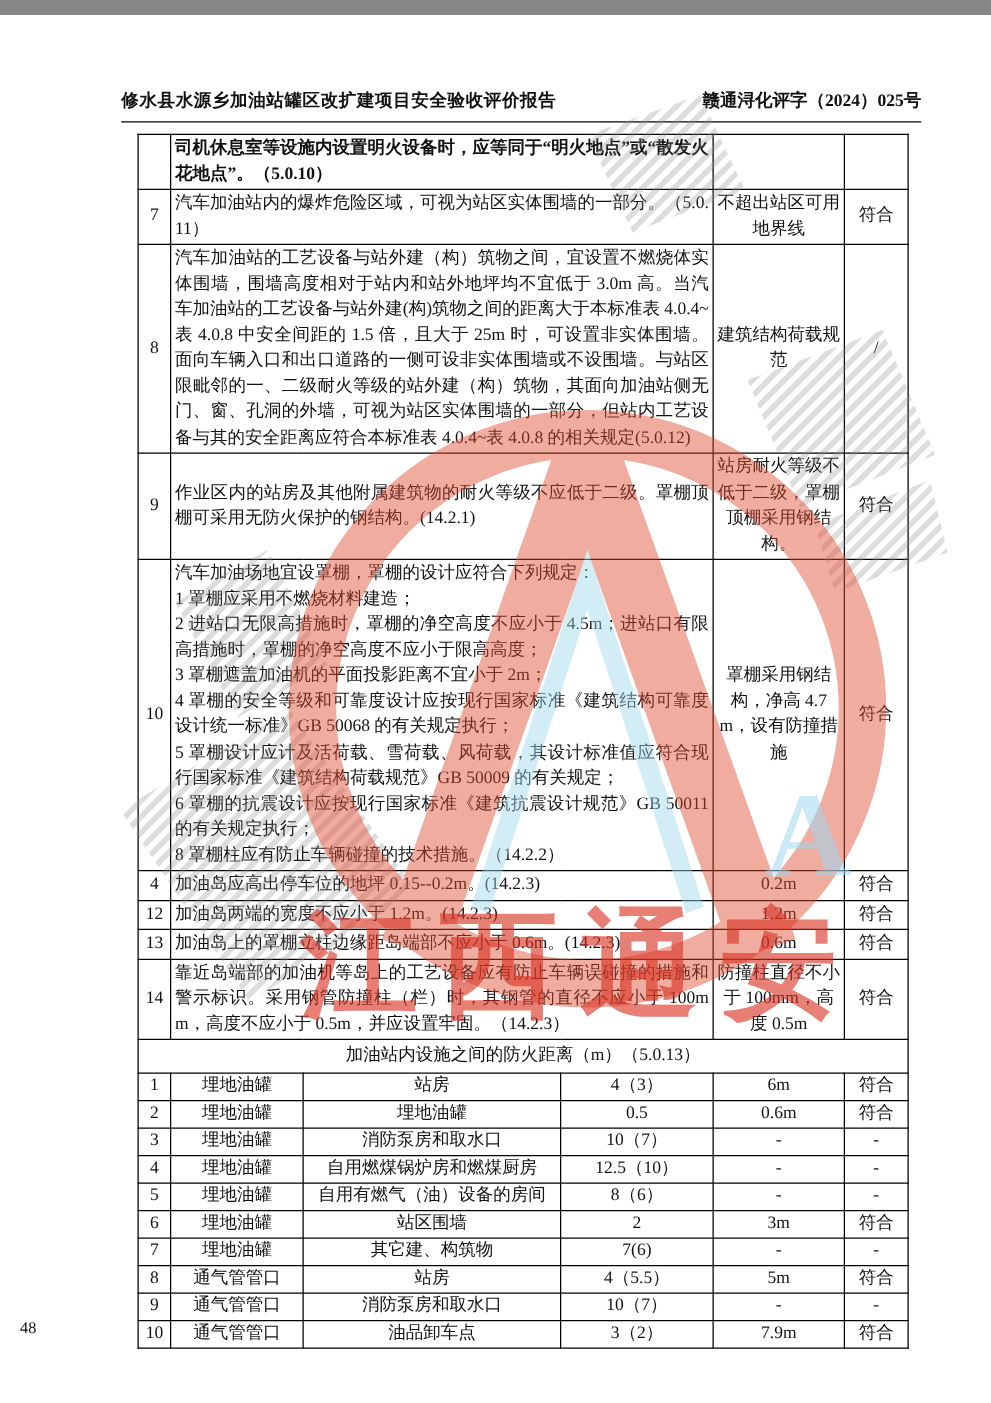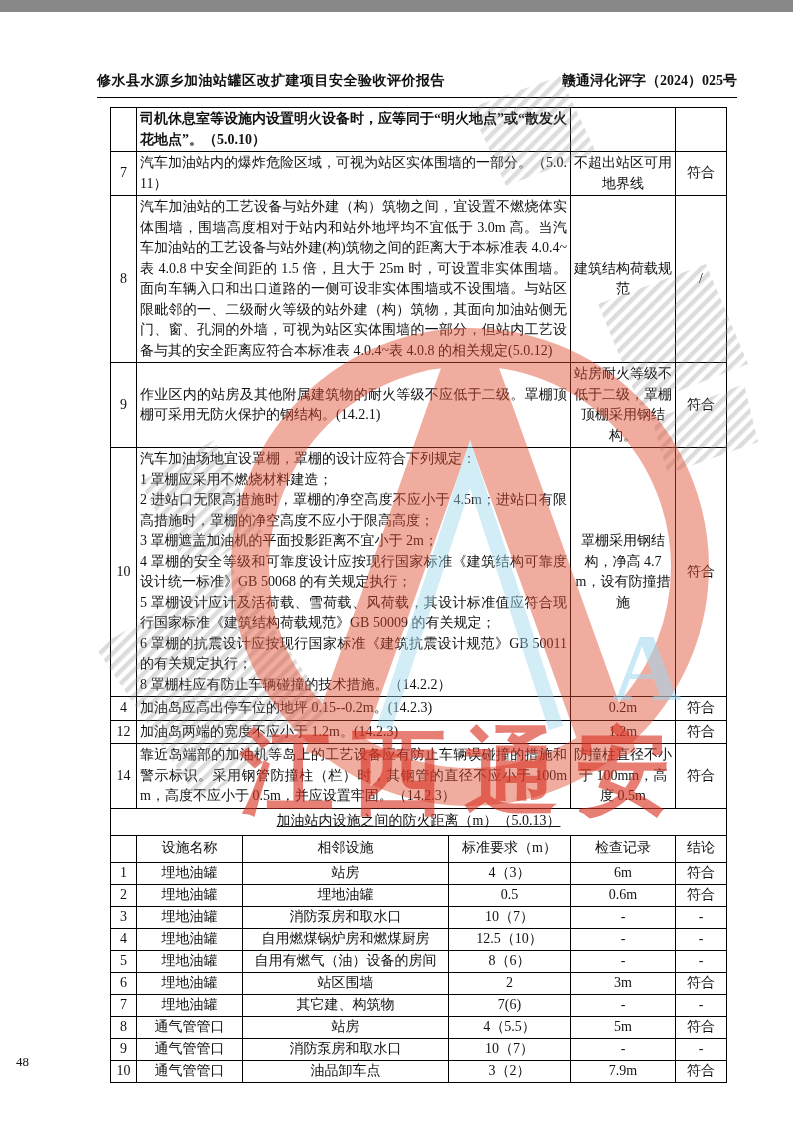--- a/index.html
+++ b/index.html
@@ -14,21 +14,21 @@
   table.doc{position:absolute;top:95px;left:110px;width:616px;border-collapse:collapse;
             table-layout:fixed;border-radius:11px;}
   table.doc td{border:1px solid #000;font-size:14px;line-height:20.5px;padding:1px 3px;
                vertical-align:middle;word-break:break-all;}
   td.num{text-align:center;}
   td.txt{text-align:justify;white-space:pre-line;}
   td.ctr{text-align:center;white-space:pre-line;}
   tr.bold td{font-weight:bold;}
   tr.subrow td{height:21px;padding:0 3px;}
   tr.subhead td{height:24px;text-align:center;}
-  td.title-cell{text-align:center;height:24px;text-decoration:underline;}
+  td.title-cell{text-align:center;height:24px;}
   
   .footer{position:absolute;top:1042px;left:16px;width:100%;text-align:left;font-size:13px;}
   
   svg.wm{position:absolute;left:0;top:0;pointer-events:none;}
 </style>
 </head>
 <body>
 
 <div class="page">
 
@@ -90,36 +90,34 @@
         <td class="ctr">0.2m</td>
         <td class="ctr">符合</td>
       </tr>
       <tr>
         <td class="num">12</td>
         <td class="txt" colspan="3">加油岛两端的宽度不应小于 1.2m。(14.2.3)</td>
         <td class="ctr">1.2m</td>
         <td class="ctr">符合</td>
       </tr>
       <tr>
+        <td class="num">13</td>
+        <td class="txt" colspan="3">加油岛上的罩棚立柱边缘距岛端部不应小于 0.6m。(14.2.3)</td>
+        <td class="ctr">0.6m</td>
+        <td class="ctr">符合</td>
+      </tr>
+      <tr>
         <td class="num">14</td>
         <td class="txt" colspan="3">靠近岛端部的加油机等岛上的工艺设备应有防止车辆误碰撞的措施和警示标识。采用钢管防撞柱（栏）时，其钢管的直径不应小于 100mm，高度不应小于 0.5m，并应设置牢固。（14.2.3）</td>
         <td class="ctr">防撞柱直径不小于 100mm，高度 0.5m</td>
         <td class="ctr">符合</td>
       </tr>
 
       <tr>
         <td class="title-cell" colspan="6">加油站内设施之间的防火距离（m）（5.0.13）</td>
-      </tr>
-      <tr class="subhead">
-        <td></td>
-        <td>设施名称</td>
-        <td>相邻设施</td>
-        <td>标准要求（m）</td>
-        <td>检查记录</td>
-        <td>结论</td>
       </tr>
 
       <tr class="subrow">
         <td class="num">1</td>
         <td class="ctr">埋地油罐</td>
         <td class="ctr">站房</td>
         <td class="ctr">4（3）</td>
         <td class="ctr">6m</td>
         <td class="ctr">符合</td>
       </tr>

